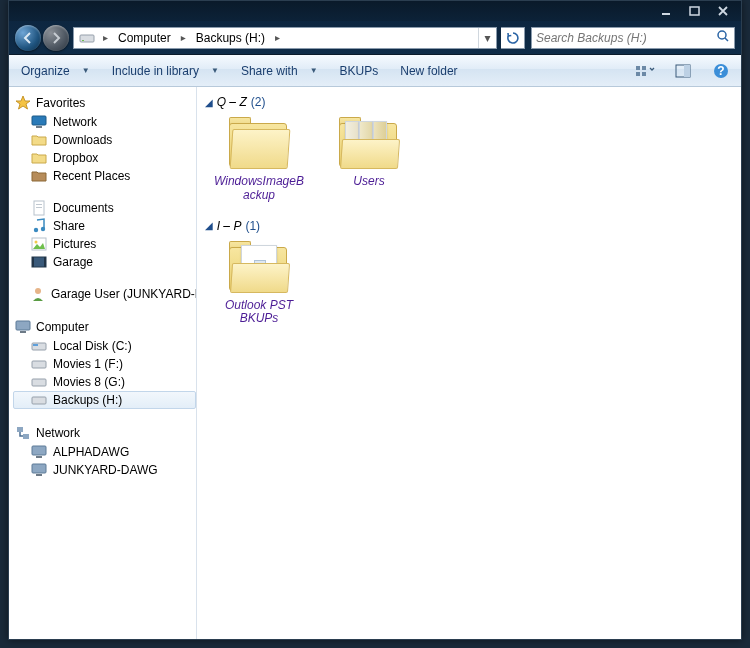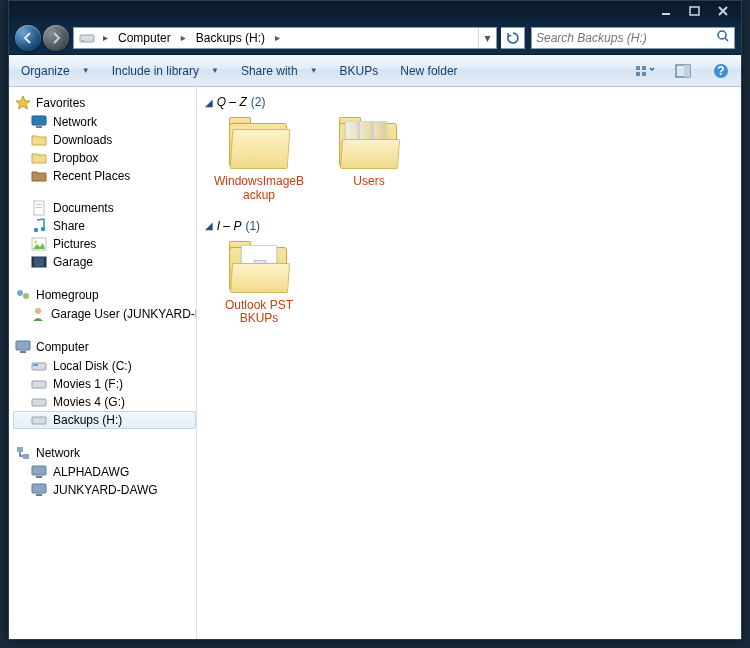--- a/index.html
+++ b/index.html
@@ -34,21 +34,21 @@
 .sitem { display:flex; align-items:center; gap:6px; padding:2px 2px 2px 18px; cursor:default; height:18px; white-space:nowrap; overflow:hidden;}
 .sitem.selected { background: linear-gradient(#f2f7fc, #e3eef8); border:1px solid #c2d6ea; border-radius:2px; padding-left:17px;}
 .sicon16 { width:16px; height:16px; display:inline-flex; align-items:center; justify-content:center;}
 .main { flex:1; background:#fff; padding: 6px 6px; overflow:auto;}
 .grouphdr { display:flex; align-items:center; gap:4px; color:#1f4e8c; padding:2px 0 6px 2px; cursor:default;}
 .grouphdr .disc { color:#1f4e8c; font-size:10px;}
 .grouphdr .gname { color:#000000;font-style:italic;}
 .grouphdr .gcount { color:#1f4e8c;}
 .items { display:flex; flex-wrap:wrap; gap: 14px 18px; padding: 2px 0 14px 10px;}
 .fitem { width: 92px; display:flex; flex-direction:column; align-items:center; text-align:center; gap:4px; cursor:default;}
-.fitem .lbl { font-size:12px; color:#c2410c; line-height:1.15; word-break:break-word;}
+.fitem .lbl { font-size:12px; color:#4c1d95; line-height:1.15; word-break:break-word;font-style:italic;}
 .folder-big { width:64px; height:54px; position:relative;}
 .folder-big .back { position:absolute; left:2px; top:6px; width:58px; height:44px; background:linear-gradient(#f7e6a0,#e9cf6e); border-radius:3px; border:1px solid #caa94a;}
 .folder-big .tab { position:absolute; left:2px; top:0; width:22px; height:10px; background:linear-gradient(#f7e6a0,#ecd686); border-radius:2px 2px 0 0; border:1px solid #caa94a; border-bottom:none;}
 .folder-big .front { position:absolute; left:4px; top:12px; width:58px; height:40px; background:linear-gradient(#fdf3c8,#f0da8a); border-radius:2px; border:1px solid #d6b85f; transform: skewX(-4deg);}
 .folder-big .paper { position:absolute; left:14px; top:4px; width:36px; height:44px; background:#fff; border:1px solid #cfd6dd; box-shadow:0 1px 2px rgba(0,0,0,.15);}
 .folder-big .paper.inner::after { content:""; position:absolute; left:12px; top:14px; width:10px; height:10px; background:#dfe8f1; border:1px solid #b0c3d6;}
 .folder-big.users .paper { left:8px; width:14px; background:linear-gradient(90deg,#f2efe0,#e8e1c8);}
 .folder-big.users .paper.p2 { left:22px; background:linear-gradient(90deg,#efe8c9,#e2d7a8);}
 .folder-big.users .paper.p3 { left:36px; background:linear-gradient(90deg,#ece2bb,#ddcf97);}
 </style>
@@ -246,29 +246,20 @@
                 <rect x="1" y="2" width="14" height="10" fill="#3a5a7a" stroke="#23384d"></rect>
                 <rect x="1" y="2" width="2" height="10" fill="#223547"></rect>
                 <rect x="13" y="2" width="2" height="10" fill="#223547"></rect>
               </svg>
             </span>
             <span>Garage</span>
           </div>
       </div>
 
       <div class="sgroup">
-        <div class="shead">
-          <span class="sicon16">
-              <svg width="16" height="16" viewBox="0 0 16 16">
-                <circle cx="5" cy="6" r="3" fill="#7aa7d2"></circle>
-                <circle cx="11" cy="9" r="3" fill="#9bc07a"></circle>
-              </svg>
-            </span>
-          <span>Homegroup</span>
-        </div>
         <div class="sitem">
             <span class="sicon16">
               <svg width="14" height="16" viewBox="0 0 14 16">
                 <circle cx="7" cy="5" r="3" fill="#e6b488"></circle>
                 <path d="M2 15 Q7 9 12 15 Z" fill="#5a9c43"></path>
               </svg>
             </span>
             <span>Garage User (JUNKYARD-DAWG)</span>
           </div>
       </div>
@@ -299,21 +290,21 @@
               </svg>
             </span>
             <span>Movies 1 (F:)</span>
           </div>
         <div class="sitem">
             <span class="sicon16">
               <svg width="16" height="12" viewBox="0 0 16 12">
                 <rect x="1" y="3" width="14" height="7" rx="1" fill="#d9dde2" stroke="#96a0ab"></rect>
               </svg>
             </span>
-            <span>Movies 4 (G:)</span>
+            <span>Movies 8 (G:)</span>
           </div>
         <div class="sitem selected">
             <span class="sicon16">
               <svg width="16" height="12" viewBox="0 0 16 12">
                 <rect x="1" y="3" width="14" height="7" rx="1" fill="#d9dde2" stroke="#96a0ab"></rect>
               </svg>
             </span>
             <span>Backups (H:)</span>
           </div>
       </div>

